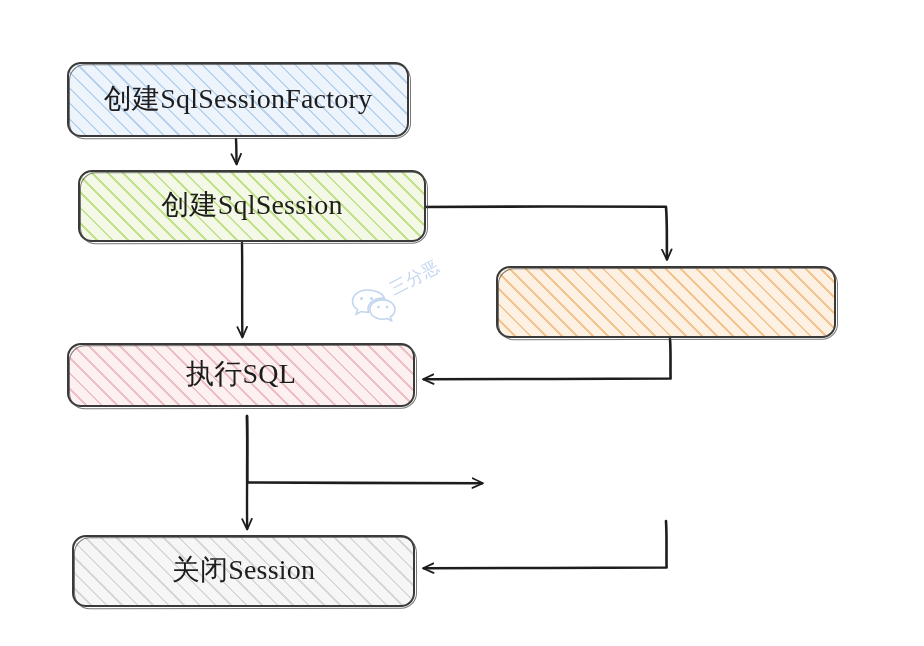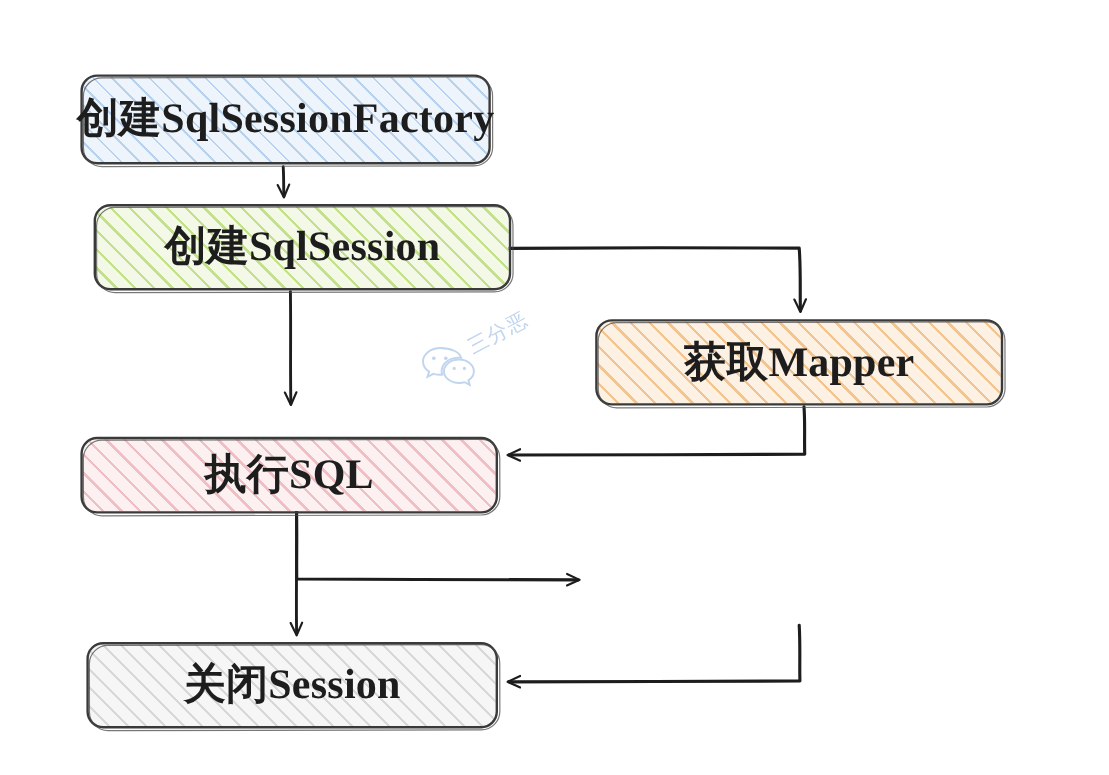--- a/index.html
+++ b/index.html
@@ -33,24 +33,23 @@
     justify-content: center;
     border-radius: 14px;
     color: #1d1d1d;
     letter-spacing: 0.2px;
     white-space: nowrap;
     z-index: 3;
   }
   .node .label {
     position: relative;
     z-index: 4;
-    font-size: 35px;
+    font-size: 28px;
     line-height: 1;
     padding-bottom: 2px;
-    font-weight: bold;
   }
   
   .node .frame,
   .node .frame2 {
     position: absolute;
     left: 0; top: 0; right: 0; bottom: 0;
     border-radius: 14px;
     border: 2.4px solid #3a3a3a;
     z-index: 2;
     pointer-events: none;
@@ -152,24 +151,23 @@
     <span class="fill" style="background:#f3f9e6; background-image:repeating-linear-gradient(45deg, #c3e08a 0 2px, rgba(0,0,0,0) 2px 11px);"></span>
     <span class="frame"></span>
     <span class="frame2"></span>
     <span class="label">创建SqlSession</span>
   </div>
 
   <div class="node" style="left:496px; top:266px; width:340px; height:72px;">
     <span class="fill" style="background:#fdf1e4; background-image:repeating-linear-gradient(45deg, #f3c48f 0 2px, rgba(0,0,0,0) 2px 11px);"></span>
     <span class="frame"></span>
     <span class="frame2"></span>
-    <span class="label">获取Mapper</span>
   </div>
 
-  <div class="node" style="left:67px; top:343px; width:348px; height:64px;margin-top:21px;">
+  <div class="node" style="left:67px; top:343px; width:348px; height:64px;">
     <span class="fill" style="background:#fcf0f1; background-image:repeating-linear-gradient(45deg, #eec0c5 0 2px, rgba(0,0,0,0) 2px 11px);"></span>
     <span class="frame"></span>
     <span class="frame2"></span>
     <span class="label">执行SQL</span>
   </div>
 
 
   <div class="node" style="left:72px; top:535px; width:343px; height:72px;text-align:center;">
     <span class="fill" style="background:#f6f6f6; background-image:repeating-linear-gradient(45deg, #d8d8d8 0 1.8px, rgba(0,0,0,0) 1.8px 11px);"></span>
     <span class="frame"></span>

